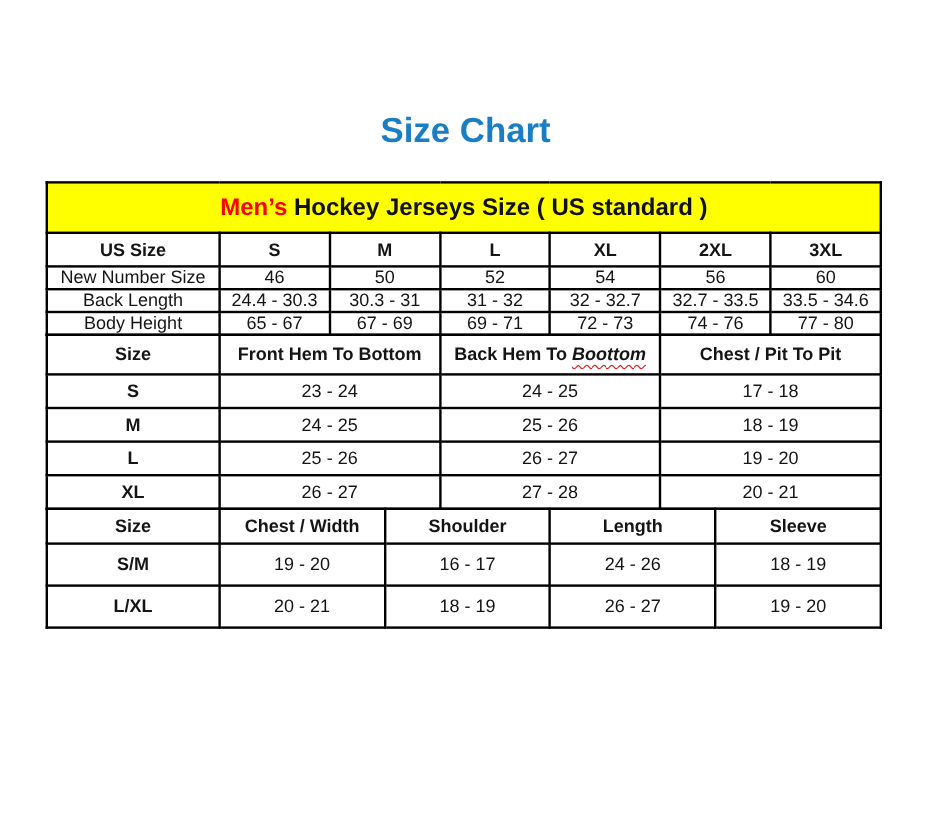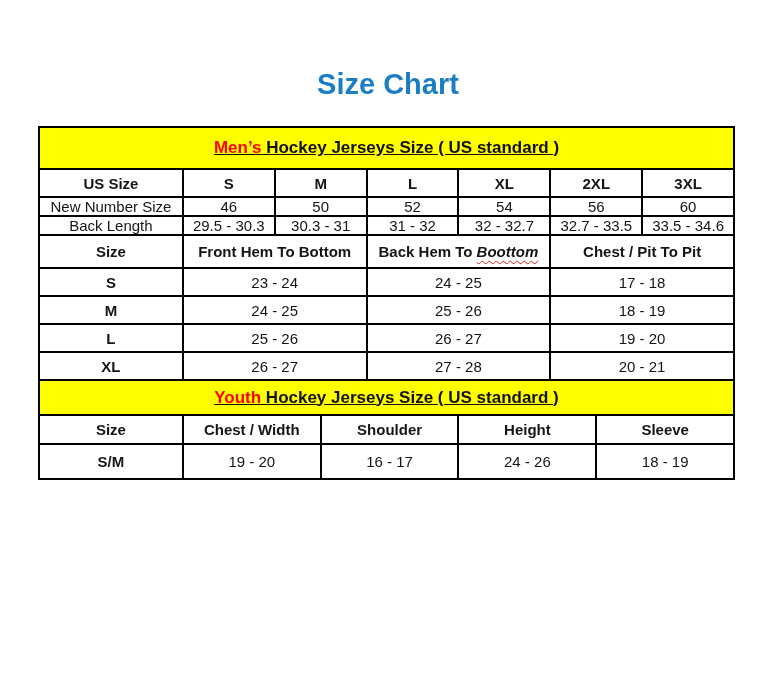--- a/index.html
+++ b/index.html
@@ -10,21 +10,21 @@
   }
   .page {
     width: 776px;
     height: 692px;
     background: #ffffff;
     overflow: hidden;
     position: relative;
   }
   .page-title {
     margin: 0;
-    padding-top: 68px;
+    padding-top: 93px;
     height: 40px;
     text-align: center;
     font-size: 29px;
     font-weight: bold;
     letter-spacing: 0px;
     color: var(--title-blue, #1b7ec5);
   }
   .tables-wrap {
     margin: 18px 0 0 38px;
     width: 697px;
@@ -39,24 +39,23 @@
   td, th {
     border: 2px solid var(--border-black, #000000);
     text-align: center;
     vertical-align: middle;
     padding: 0 2px;
     overflow: hidden;
     white-space: nowrap;
   }
   tr.band-row td {
     background: var(--band-yellow, #ffff00);
-    font-size: 17px;
+    font-size: 20px;
     font-weight: bold;
     color: #111111;
-    text-decoration: underline;
   }
   tr.band-row .accent { color: var(--accent-red, #ff0000); }
   tr.head-row th {
     font-size: 15px;
     font-weight: bold;
     background: #ffffff;
     border-radius: 13px;
   }
   tbody td {
     font-size: 15px;
@@ -121,26 +120,35 @@
             <td>New Number Size</td>
             <td>46</td>
             <td>50</td>
             <td>52</td>
             <td>54</td>
             <td>56</td>
             <td>60</td>
           </tr>
           <tr>
             <td>Back Length</td>
-            <td>29.5 - 30.3</td>
+            <td>24.4 - 30.3</td>
             <td>30.3 - 31</td>
             <td>31 - 32</td>
             <td>32 - 32.7</td>
             <td>32.7 - 33.5</td>
             <td>33.5 - 34.6</td>
+          </tr>
+          <tr>
+            <td>Body Height</td>
+            <td>65 - 67</td>
+            <td>67 - 69</td>
+            <td>69 - 71</td>
+            <td>72 - 73</td>
+            <td>74 - 76</td>
+            <td>77 - 80</td>
           </tr>
         </tbody>
       </table>
     <table class="womens">
         <colgroup>
           <col style="width: 20.7%;">
           <col style="width: 26.43%;">
           <col style="width: 26.43%;">
           <col style="width: 26.44%;">
         </colgroup>
@@ -181,35 +189,39 @@
       </table>
     <table class="youth">
         <colgroup>
           <col style="width: 20.7%;">
           <col style="width: 19.83%;">
           <col style="width: 19.83%;">
           <col style="width: 19.83%;">
           <col style="width: 19.81%;">
         </colgroup>
         <thead>
-          <tr class="band-row">
-            <td colspan="5"><span class="accent">Youth</span><span> Hockey Jerseys Size ( US standard )</span></td>
-          </tr>
           <tr class="head-row">
             <th>Size</th>
             <th>Chest / Width</th>
             <th>Shoulder</th>
-            <th>Height</th>
+            <th>Length</th>
             <th>Sleeve</th>
           </tr>
         </thead>
         <tbody>
           <tr>
             <td>S/M</td>
             <td>19 - 20</td>
             <td>16 - 17</td>
             <td>24 - 26</td>
             <td>18 - 19</td>
+          </tr>
+          <tr>
+            <td>L/XL</td>
+            <td>20 - 21</td>
+            <td>18 - 19</td>
+            <td>26 - 27</td>
+            <td>19 - 20</td>
           </tr>
         </tbody>
       </table>
   </div>
 </div>
 
 </body></html>

